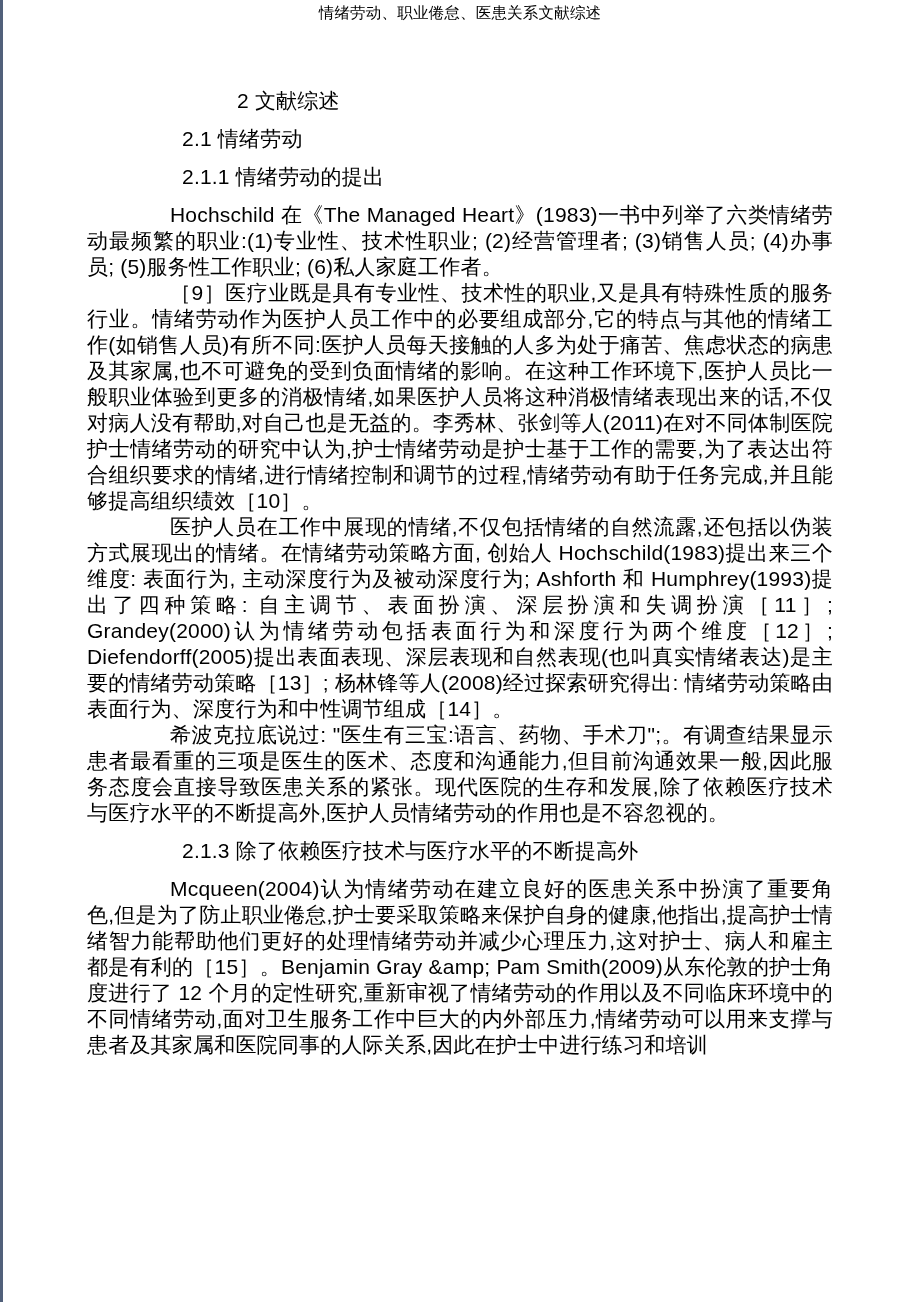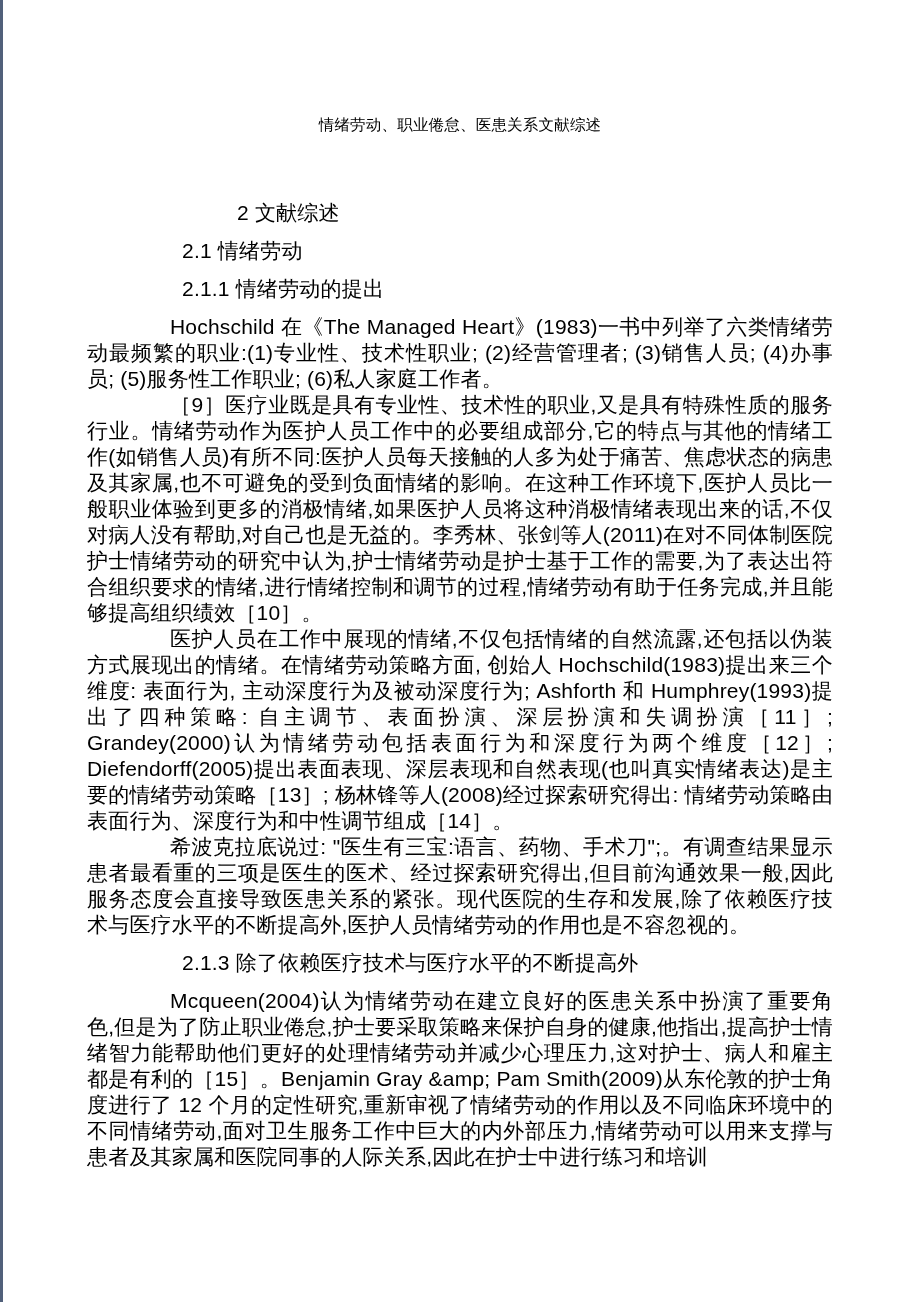--- a/index.html
+++ b/index.html
@@ -29,21 +29,20 @@
     top: 0;
     width: 746px;
   }
   .body-text {
     font-size: 21px;
     line-height: 26px;
     letter-spacing: 0.2px;
   }
   .doc-title {
     margin: 0;
-    padding-top: 112px;
     font-size: 15.5px;
     line-height: 26px;
     font-weight: normal;
     text-align: center;
   }
   .h-sec {
     margin: 62px 0 0 0;
     text-indent: 150px;
   }
   .h-sub {
@@ -66,17 +65,17 @@
 <div class="content">
   <h1 class="doc-title body-text">情绪劳动、职业倦怠、医患关系文献综述</h1>
 
   <div>
     <p class="h-sec body-text">2 文献综述</p>
     <p class="h-sub body-text">2.1 情绪劳动</p>
     <p class="h-sub body-text">2.1.1 情绪劳动的提出</p>
     <p class="para body-text">Hochschild 在《The Managed Heart》(1983)一书中列举了六类情绪劳动最频繁的职业:(1)专业性、技术性职业; (2)经营管理者; (3)销售人员; (4)办事员; (5)服务性工作职业; (6)私人家庭工作者。</p>
     <p class="para body-text">［9］医疗业既是具有专业性、技术性的职业,又是具有特殊性质的服务行业。情绪劳动作为医护人员工作中的必要组成部分,它的特点与其他的情绪工作(如销售人员)有所不同:医护人员每天接触的人多为处于痛苦、焦虑状态的病患及其家属,也不可避免的受到负面情绪的影响。在这种工作环境下,医护人员比一般职业体验到更多的消极情绪,如果医护人员将这种消极情绪表现出来的话,不仅对病人没有帮助,对自己也是无益的。李秀林、张剑等人(2011)在对不同体制医院护士情绪劳动的研究中认为,护士情绪劳动是护士基于工作的需要,为了表达出符合组织要求的情绪,进行情绪控制和调节的过程,情绪劳动有助于任务完成,并且能够提高组织绩效［10］。</p>
     <p class="para body-text">医护人员在工作中展现的情绪,不仅包括情绪的自然流露,还包括以伪装方式展现出的情绪。在情绪劳动策略方面, 创始人 Hochschild(1983)提出来三个维度: 表面行为, 主动深度行为及被动深度行为; Ashforth 和 Humphrey(1993)提出了四种策略: 自主调节、表面扮演、深层扮演和失调扮演［11］; Grandey(2000)认为情绪劳动包括表面行为和深度行为两个维度［12］; Diefendorff(2005)提出表面表现、深层表现和自然表现(也叫真实情绪表达)是主要的情绪劳动策略［13］; 杨林锋等人(2008)经过探索研究得出: 情绪劳动策略由表面行为、深度行为和中性调节组成［14］。</p>
-    <p class="para body-text">希波克拉底说过: "医生有三宝:语言、药物、手术刀";。有调查结果显示患者最看重的三项是医生的医术、经过探索研究得出,但目前沟通效果一般,因此服务态度会直接导致医患关系的紧张。现代医院的生存和发展,除了依赖医疗技术与医疗水平的不断提高外,医护人员情绪劳动的作用也是不容忽视的。</p>
+    <p class="para body-text">希波克拉底说过: "医生有三宝:语言、药物、手术刀";。有调查结果显示患者最看重的三项是医生的医术、态度和沟通能力,但目前沟通效果一般,因此服务态度会直接导致医患关系的紧张。现代医院的生存和发展,除了依赖医疗技术与医疗水平的不断提高外,医护人员情绪劳动的作用也是不容忽视的。</p>
     <p class="h-sub body-text">2.1.3 除了依赖医疗技术与医疗水平的不断提高外</p>
     <p class="para body-text">Mcqueen(2004)认为情绪劳动在建立良好的医患关系中扮演了重要角色,但是为了防止职业倦怠,护士要采取策略来保护自身的健康,他指出,提高护士情绪智力能帮助他们更好的处理情绪劳动并减少心理压力,这对护士、病人和雇主都是有利的［15］。Benjamin Gray &amp;amp; Pam Smith(2009)从东伦敦的护士角度进行了 12 个月的定性研究,重新审视了情绪劳动的作用以及不同临床环境中的不同情绪劳动,面对卫生服务工作中巨大的内外部压力,情绪劳动可以用来支撑与患者及其家属和医院同事的人际关系,因此在护士中进行练习和培训</p>
   </div>
 </div>
 
 </body></html>

